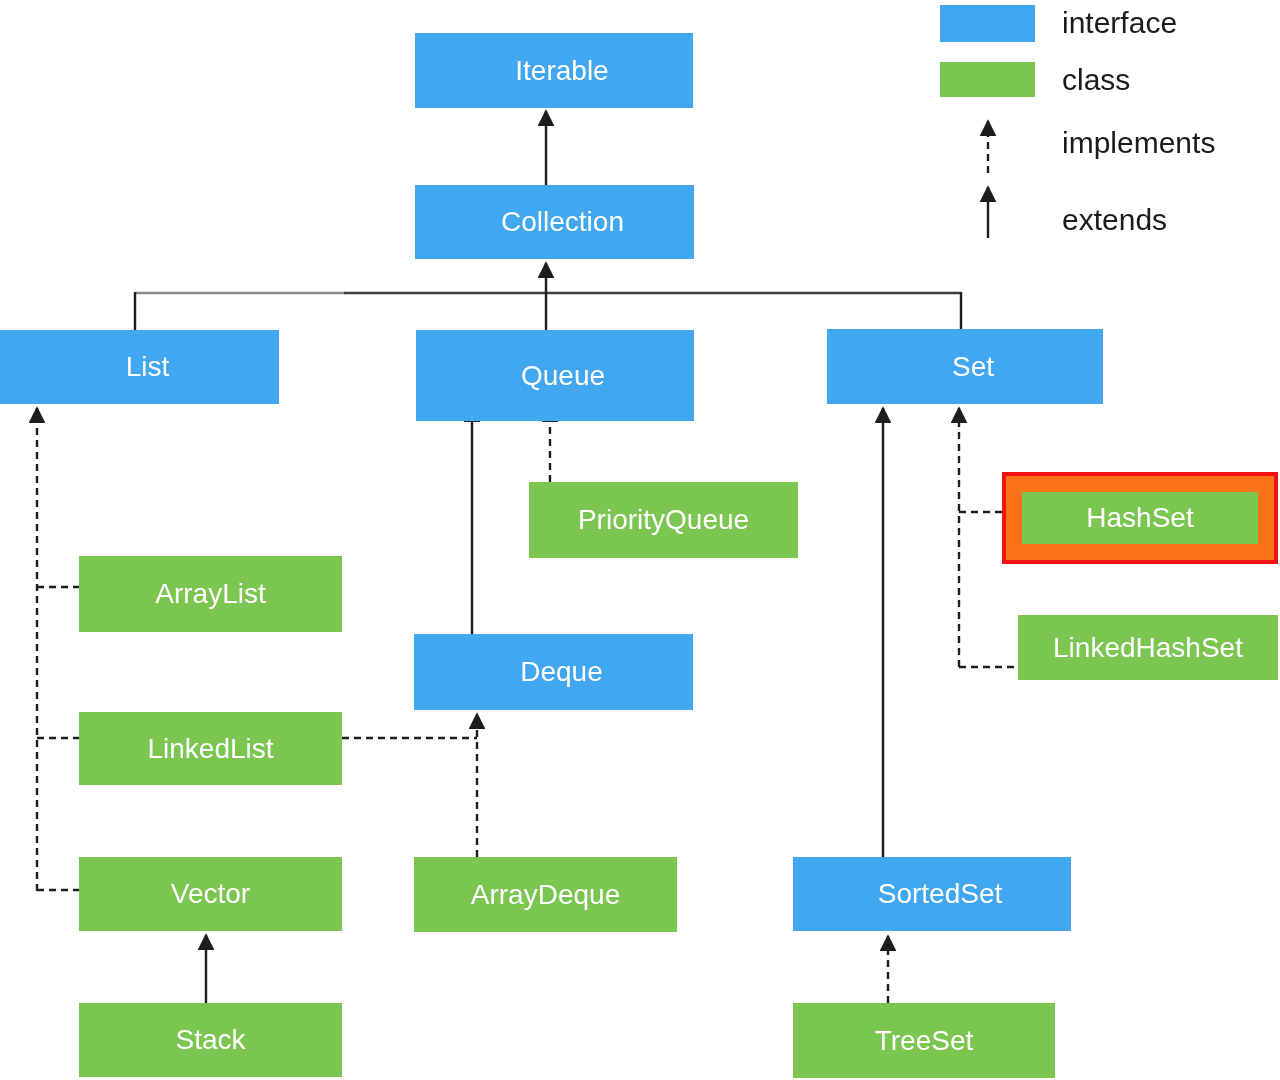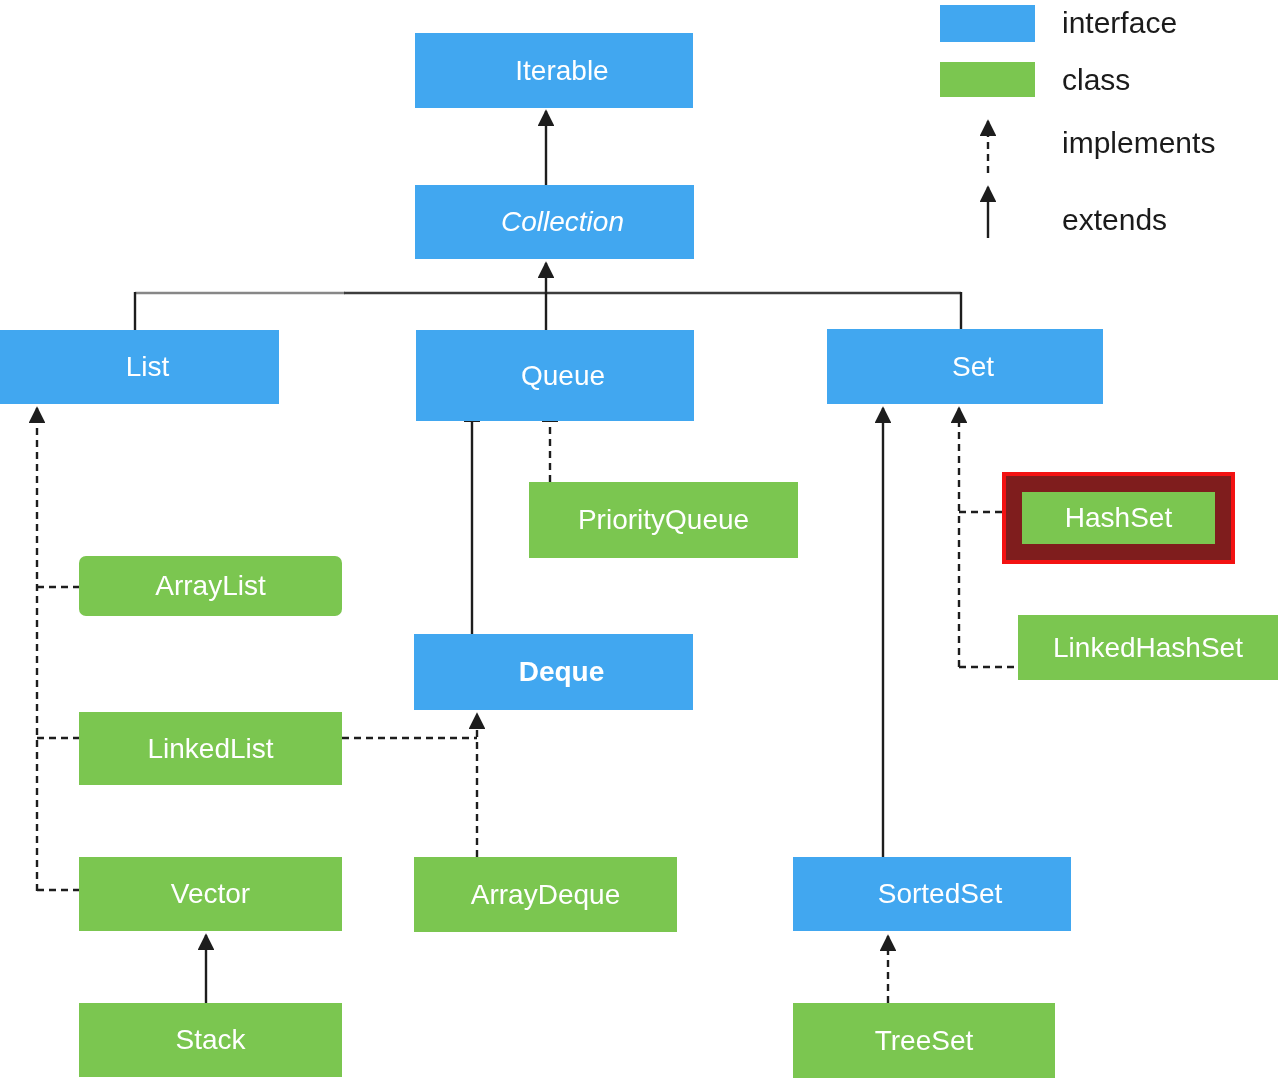--- a/index.html
+++ b/index.html
@@ -9,36 +9,36 @@
   .edge{stroke:var(--c-line);stroke-width:2.4;fill:none;}
   .edge.dashed{stroke-dasharray:7 5;}
   .edge.bus-gray{stroke:var(--c-bus_gray);}
   .edge.bus-dark{stroke:var(--c-bus_dark);}
   #arr path{fill:var(--c-line);}
   .node{position:absolute;display:flex;align-items:center;justify-content:center;
         color:var(--c-node_text);font-size:28px;font-weight:400;}
   .iface{background:var(--c-interface);padding-left:16px;}
   .cls{background:var(--c-class);}
   .n-iterable{left:415px;top:33px;width:262px;height:75px;}
-  .n-collection{left:415px;top:185px;width:263px;height:74px;font-style:italic;}
+  .n-collection{left:415px;top:185px;width:263px;height:74px;}
   .n-list{left:0px;top:330px;width:263px;height:74px;}
   .n-queue{left:416px;top:330px;width:262px;height:91px;}
   .n-set{left:827px;top:329px;width:260px;height:75px;}
-  .n-deque{left:414px;top:634px;width:263px;height:76px;font-weight:bold;}
+  .n-deque{left:414px;top:634px;width:263px;height:76px;}
   .n-sortedset{left:793px;top:857px;width:262px;height:74px;text-align:right;}
   .n-priorityqueue{left:529px;top:482px;width:269px;height:76px;}
-  .n-arraylist{left:79px;top:556px;width:263px;height:60px;border-radius:7px;}
+  .n-arraylist{left:79px;top:556px;width:263px;height:76px;}
   .n-linkedlist{left:79px;top:712px;width:263px;height:73px;}
   .n-vector{left:79px;top:857px;width:263px;height:74px;}
   .n-stack{left:79px;top:1003px;width:263px;height:74px;}
   .n-arraydeque{left:414px;top:857px;width:263px;height:75px;}
   .n-linkedhashset{left:1018px;top:615px;width:260px;height:65px;}
   .n-treeset{left:793px;top:1003px;width:262px;height:75px;}
-  .hl-wrap{position:absolute;left:1002px;top:472px;width:233px;height:92px;
-           box-sizing:border-box;border:4px solid var(--c-highlight);background:#7f1d1d;padding:16px;}
+  .hl-wrap{position:absolute;left:1002px;top:472px;width:276px;height:92px;
+           box-sizing:border-box;border:4px solid var(--c-highlight);background:#f97316;padding:16px;}
   .hl-wrap .node-inner{width:100%;height:100%;display:flex;align-items:center;justify-content:center;
            background:var(--c-class);color:var(--c-node_text);font-size:28px;}
   .lg-swatch{position:absolute;}
   .lg-swatch-interface{left:940px;top:5px;width:95px;height:37px;background:var(--c-interface);}
   .lg-swatch-class{left:940px;top:62px;width:95px;height:35px;background:var(--c-class);}
   .lg-label{position:absolute;left:1062px;height:38px;display:flex;align-items:center;
             color:var(--c-text);font-size:30px;}
   .lg-label-interface{top:4px;}
   .lg-label-class{top:61px;}
   .lg-label-implements{top:124px;}

